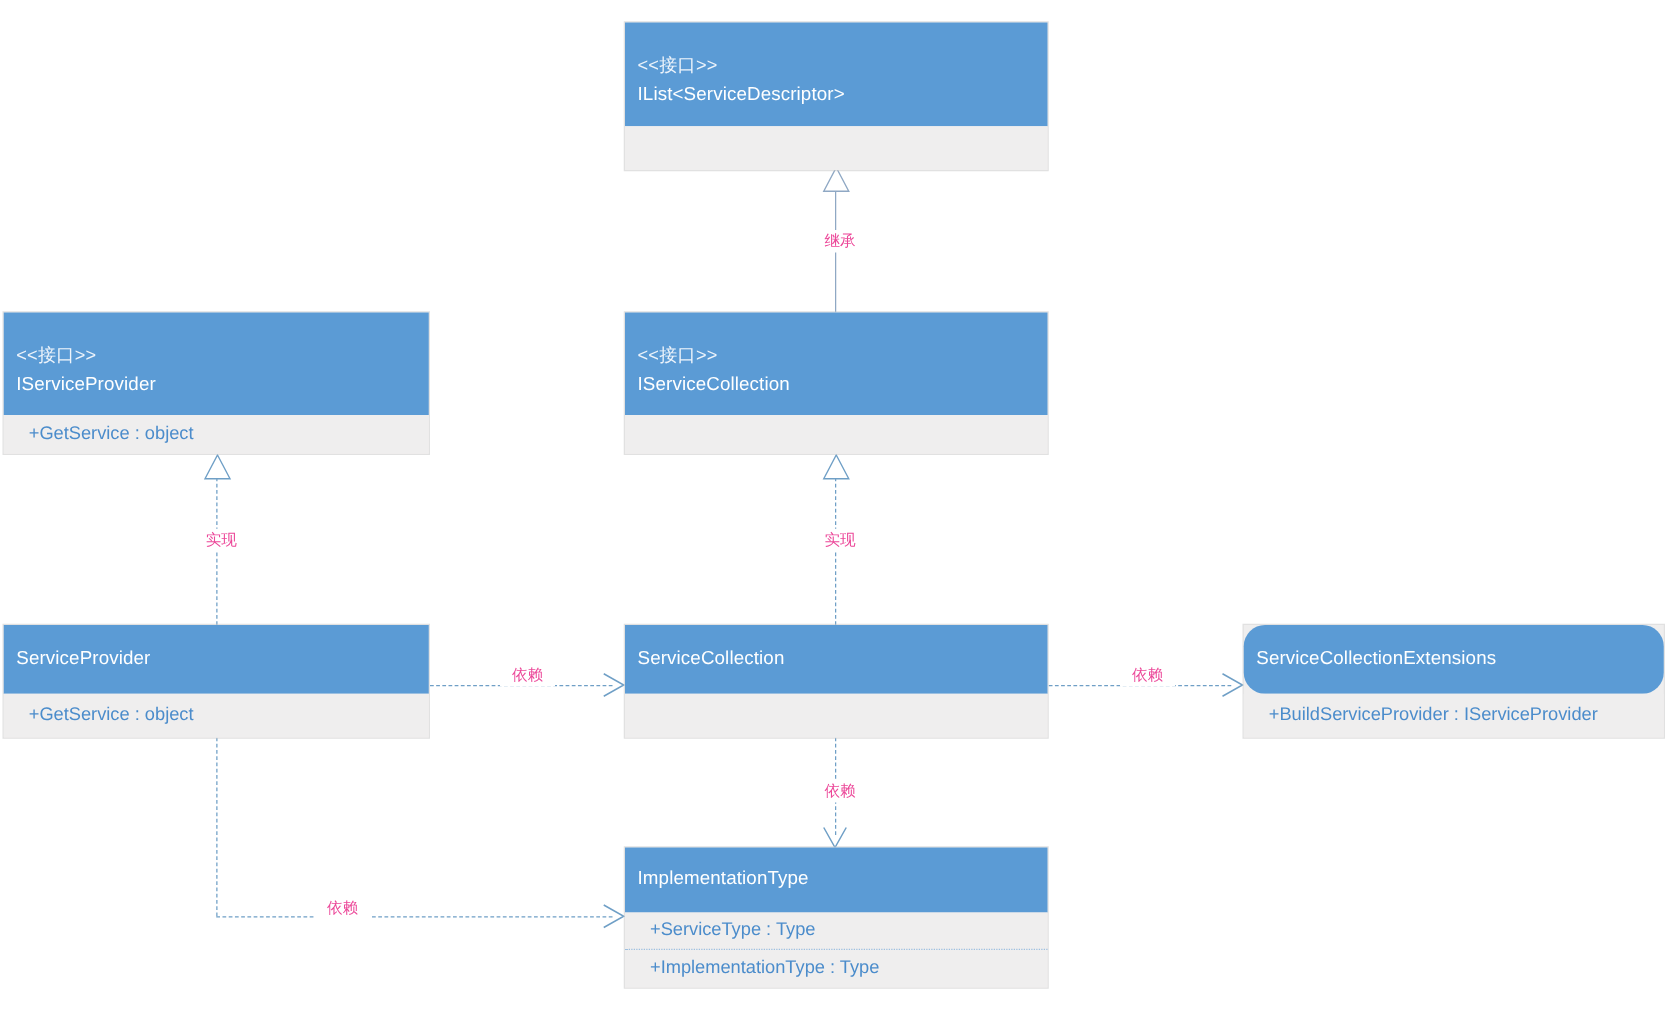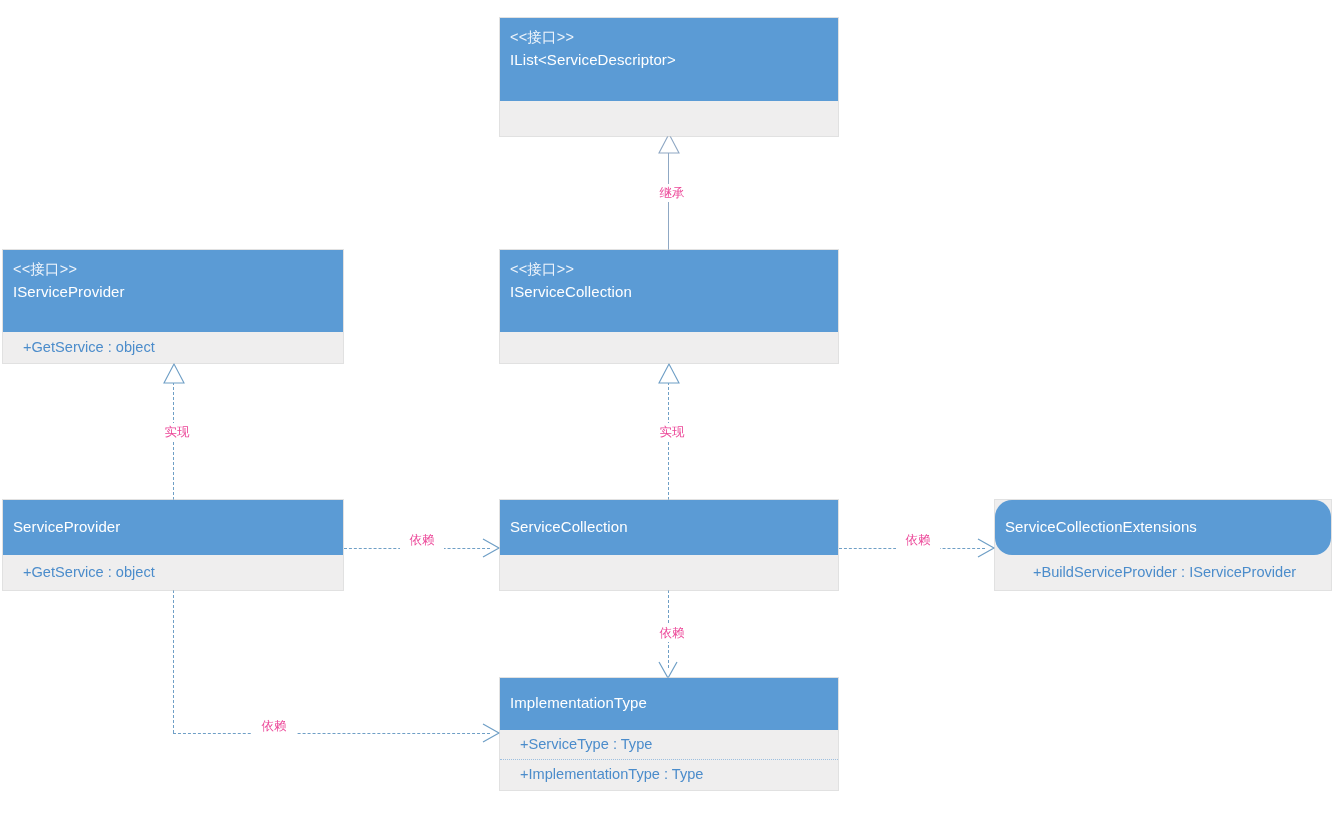--- a/index.html
+++ b/index.html
@@ -29,20 +29,21 @@
     box-sizing: border-box;
     background: #5b9bd5;
     color: #ffffff;
     padding: 9px 10px 10px 10px;
   }
   .uml-stereo {
     font-size: 14.5px;
     line-height: 20px;
     color: #eef4fb;
     letter-spacing: 0.2px;
+    margin-top: 16px;
   }
   .uml-title {
     font-size: 15px;
     line-height: 26px;
     color: #ffffff;
     font-weight: 400;
     letter-spacing: 0.1px;
   }
   .uml-body {
     box-sizing: border-box;
@@ -178,21 +179,21 @@
       <div class="uml-title">ServiceCollection</div>
     </div>
     <div class="uml-body empty" style="height:35px;"></div>
   </div>
 
   <div class="uml-box" style="left:995px; top:500px; width:336px; height:90px;">
     <div class="uml-header" style="height:55px; padding-top:14px;border-radius:17px;">
       <div class="uml-title">ServiceCollectionExtensions</div>
     </div>
     <div class="uml-body" style="height:35px;">
-      <div class="uml-attr" style="line-height:35px;margin-left:18px;">+BuildServiceProvider : IServiceProvider</div>
+      <div class="uml-attr" style="line-height:35px;">+BuildServiceProvider : IServiceProvider</div>
     </div>
   </div>
 
   <div class="uml-box" style="left:500px; top:678px; width:338px; height:112px;">
     <div class="uml-header" style="height:52px; padding-top:12px;">
       <div class="uml-title">ImplementationType</div>
     </div>
     <div class="uml-body" style="height:60px;">
       <div class="uml-attr" style="line-height:29px;">+ServiceType : Type</div>
       <div class="uml-attr sep-top" style="line-height:29px;">+ImplementationType : Type</div>

